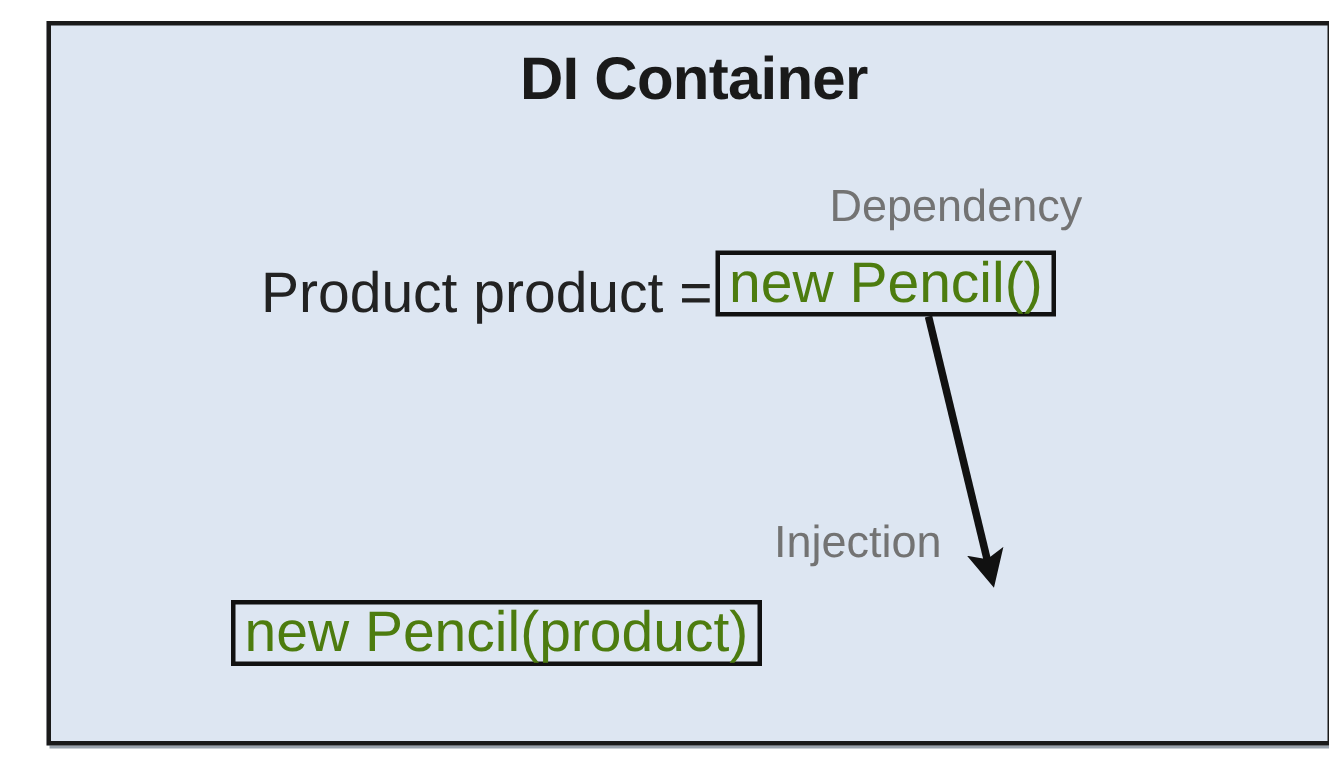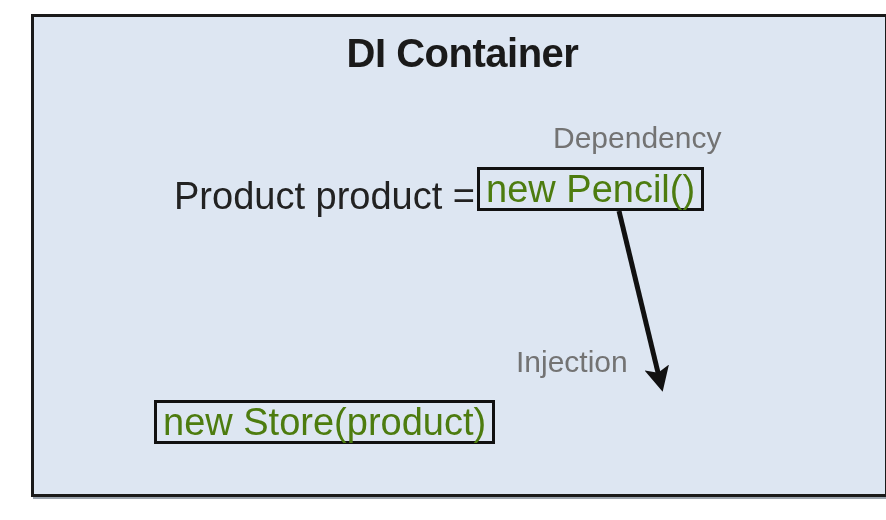--- a/index.html
+++ b/index.html
@@ -119,21 +119,21 @@
     <div class="annotation" id="label-dependency">Dependency</div>
 
     <div class="stmt-row" id="row-product">
       <span class="stmt-lhs">Product product =</span>
       <span class="expr-box">new Pencil()</span>
     </div>
 
     <div class="annotation" id="label-injection">Injection</div>
 
     <div class="stmt-row" id="row-store">
-      <span class="expr-box">new Store(product)</span>
+      <span class="expr-box">new Pencil(product)</span>
     </div>
 
   </div>
 
   <svg id="arrow-layer" viewBox="0 0 886 520" width="886" height="520">
     <defs>
       <marker id="arrowhead" markerWidth="5" markerHeight="5" refX="3.6" refY="2.5" orient="auto" markerUnits="strokeWidth">
         <path d="M0,0 L5,2.5 L0,5 L1.1,2.5 z" fill="#111111"></path>
       </marker>
     </defs>

